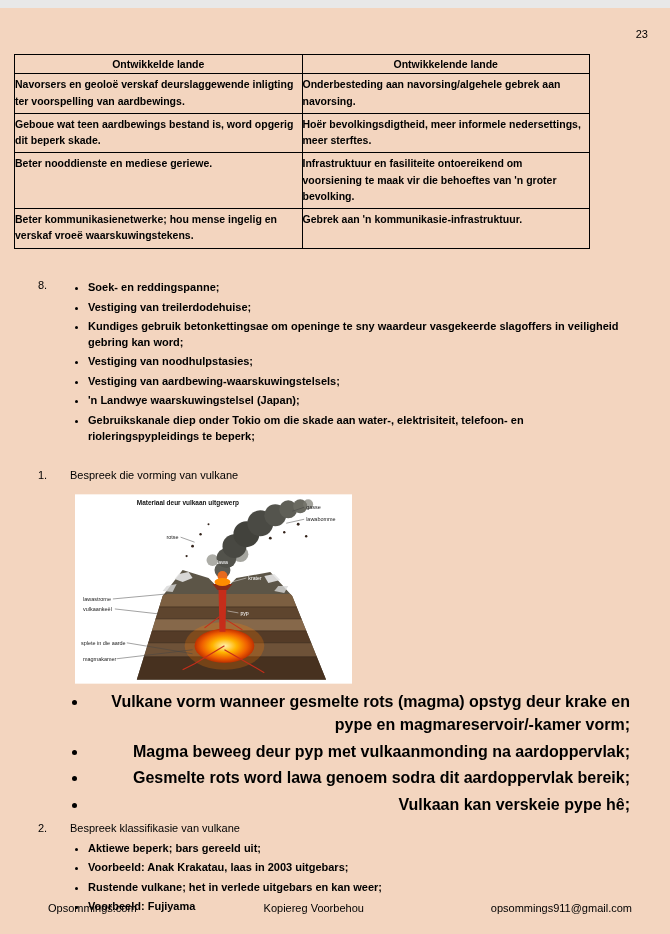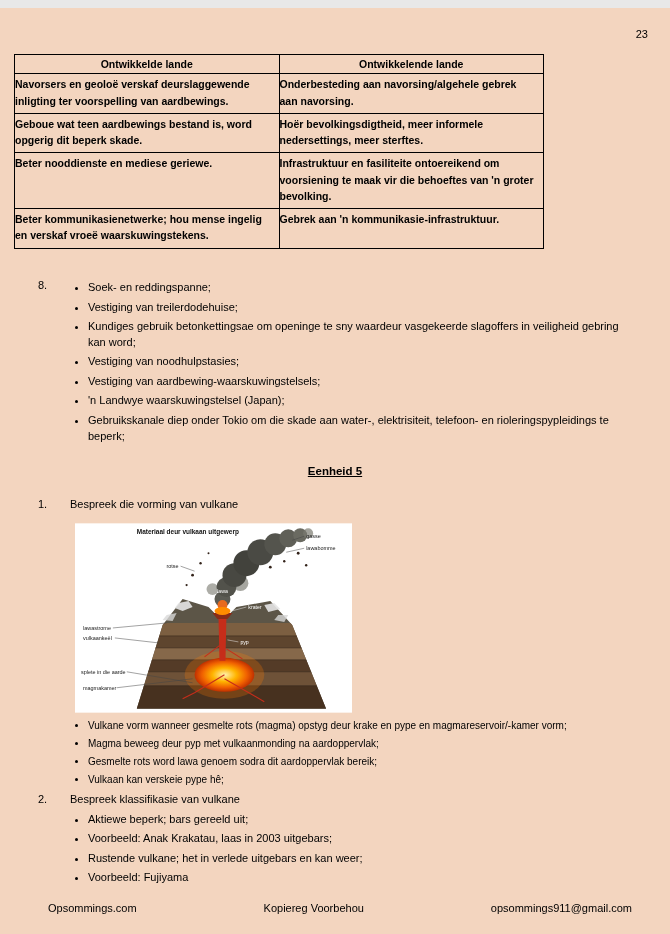--- a/index.html
+++ b/index.html
@@ -5,45 +5,45 @@
   * { box-sizing: border-box; }
   html,body { margin:0; padding:0; }
   body { background:#e8e8e8; font-family:"Liberation Sans", sans-serif; }
   .page {
     position:relative; width:670px; height:934px; margin:8px auto;
     background:#f3d5bf; color:#000; overflow:hidden; padding-top:46px;
   }
   .pagenum { position:absolute; top:20px; right:22px; font-size:11px; }
 
   table.cmp {
-    border-collapse:collapse; margin:0 14px; width:530px;
+    border-collapse:collapse; margin:0 14px; width:576px;
     font-size:10.5px; font-weight:bold; table-layout:fixed; background:transparent;
   }
   table.cmp th, table.cmp td {
     border:1.4px solid #000; padding:2px 6px 4px 0; vertical-align:top;
     line-height:1.55; text-align:left;
   }
   table.cmp th { text-align:center; padding:1px 6px; }
 
   .qitem { display:flex; margin:0 40px 0 38px; font-size:11px; line-height:1.6; }
   .qnum { width:32px; flex:none; }
   .qbody { flex:1; }
   .qtitle { margin-bottom:1px; }
   ul.bullets { margin:3px 0 0 0; padding-left:18px; }
-  ul.bullets li { margin:3.5px 0; line-height:1.45; }
+  ul.bullets li { margin:3.5px 0; line-height:1.45;font-weight:bold; }
   .q8 { margin-top:28px; }
 
   .section-title {
     text-align:center; font-weight:bold; text-decoration:underline;
     font-size:11.5px; margin-top:17px;
   }
   .q1 { margin-top:19px; }
   .figure { margin:8px 0 4px 75px; width:277px; height:190px; }
   .figure svg { display:block; }
-  .standalone-bullets { margin:6px 40px 0 70px; font-size:10px; }
+  .standalone-bullets { margin:6px 40px 0 70px; font-size:16px;text-align:right; }
   .standalone-bullets ul.bullets { margin-top:0; }
   .q2 { margin-top:2px; }
 
   .footer {
     position:absolute; left:10px; right:0; bottom:28px;
     display:flex; justify-content:space-between;
     padding:0 38px; font-size:11px;
   }
   .diag-label { font-size:5.5px; fill:#222; }
   .diag-label-w { font-size:5.2px; fill:#fff; }
@@ -93,21 +93,20 @@
         <li>Vestiging van treilerdodehuise;</li>
         <li>Kundiges gebruik betonkettingsae om openinge te sny waardeur vasgekeerde slagoffers in veiligheid gebring kan word;</li>
         <li>Vestiging van noodhulpstasies;</li>
         <li>Vestiging van aardbewing-waarskuwingstelsels;</li>
         <li>'n Landwye waarskuwingstelsel (Japan);</li>
         <li>Gebruikskanale diep onder Tokio om die skade aan water-, elektrisiteit, telefoon- en rioleringspypleidings te beperk;</li>
       </ul>
     </div>
   </div>
 
-  <div class="section-title">Eenheid 5</div>
 
   <div class="qitem q1">
     <span class="qnum">1.</span>
     <div class="qbody">
       <div class="qtitle">Bespreek die vorming van vulkane</div>
     </div>
   </div>
 
   <div class="figure">
     <svg viewBox="0 0 278 190" width="277" height="190">

